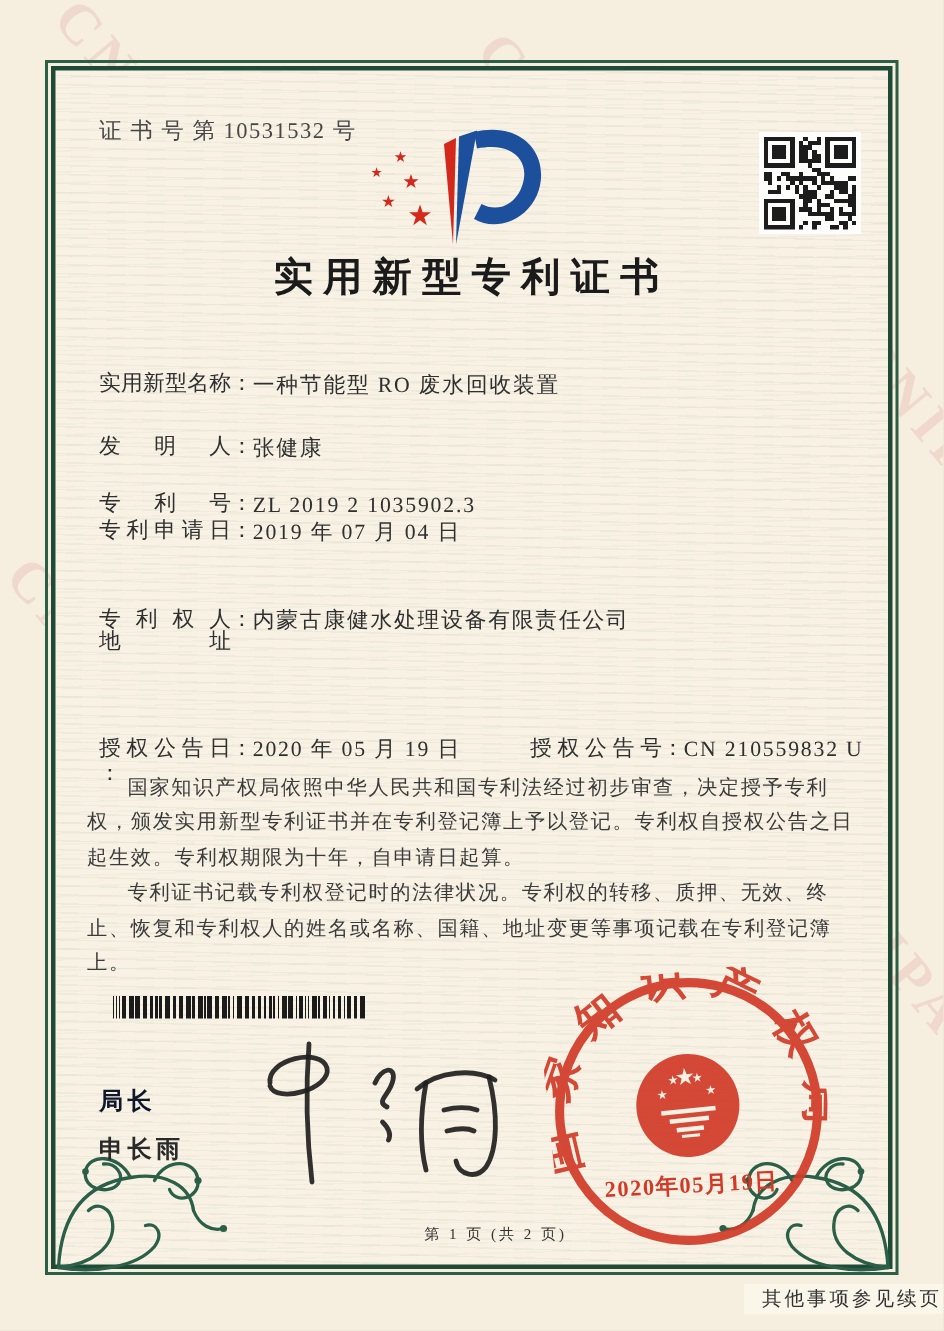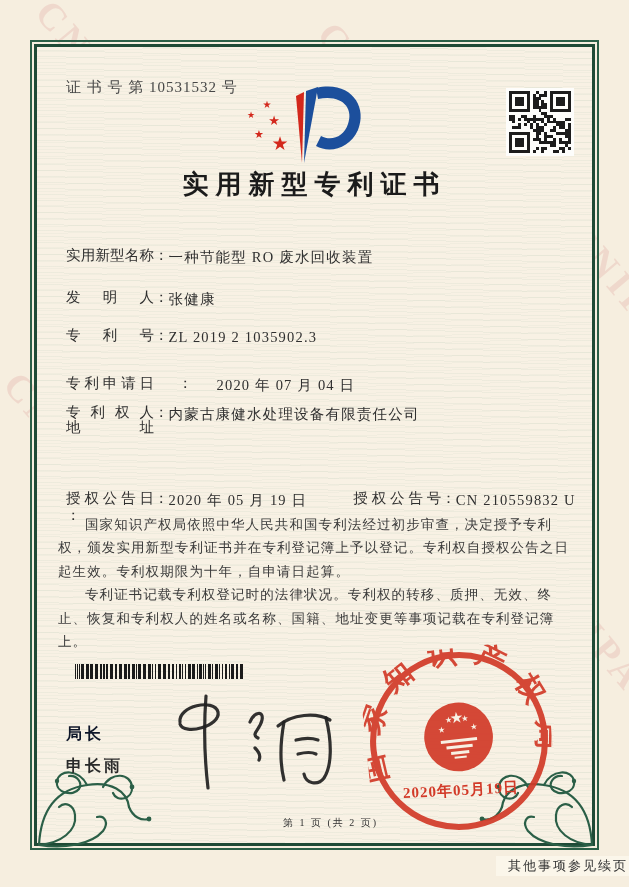--- a/index.html
+++ b/index.html
@@ -30,21 +30,21 @@
   .qr{position:absolute;left:506px;top:88px;width:68px;height:68px;z-index:3;background:#fdfdfb;padding:3px;}
   .qr svg{width:100%;height:100%;fill:#1c1c1c;shape-rendering:crispEdges;}
 
   .title{position:absolute;left:0;top:167px;width:100%;z-index:3;text-align:center;
     font-size:26px;font-weight:bold;letter-spacing:7px;color:#1b1b1b;}
 
   .field-row{position:absolute;left:66px;z-index:3;font-size:14.5px;color:var(--text_dark);display:flex;align-items:flex-start;}
   .flabel{display:inline-block;width:88px;text-align:justify;text-align-last:justify;flex:0 0 88px;letter-spacing:0;}
   .fcolon{flex:0 0 auto;}
   .fvalue{display:inline-block;max-width:405px;letter-spacing:1.2px;line-height:1.55;}
-  .row-1{top:246px;} .row-2{top:288px;} .row-3{top:326px;} .row-4{top:374px;gap:24px;} .row-5{top:403px;} .row-6{top:418px;flex-direction:column;}
+  .row-1{top:246px;} .row-2{top:288px;} .row-3{top:326px;} .row-4{top:344px;} .row-5{top:403px;} .row-6{top:418px;flex-direction:column;}
   .grant-row{position:absolute;left:66px;top:489px;z-index:3;font-size:14.5px;color:var(--text_dark);display:flex;}
   .grant-part{display:flex;}
   .grant-part.second{margin-left:46px;}
 
   .body-text{position:absolute;left:58px;top:513px;width:514px;z-index:3;font-size:13.5px;line-height:1.74;
     letter-spacing:1.1px;color:#3b3b3b;}
   .body-text p{text-indent:2em;}
 
   .barcode{position:absolute;left:75px;top:664px;width:170px;height:15px;z-index:3;}
   .barcode svg{width:100%;height:100%;fill:#1a1a1a;shape-rendering:crispEdges;}
@@ -282,21 +282,21 @@
     <span class="fvalue">张健康</span>
   </div>
   <div class="field-row row-3">
     <span class="flabel">专利号</span>
       <span class="fcolon">：</span>
     <span class="fvalue">ZL 2019 2 1035902.3</span>
   </div>
   <div class="field-row row-4">
     <span class="flabel">专利申请日</span>
       <span class="fcolon">：</span>
-    <span class="fvalue">2020 年 07 月 04 日</span>
+    <span class="fvalue">2019 年 07 月 04 日</span>
   </div>
   <div class="field-row row-5">
     <span class="flabel">专利权人</span>
       <span class="fcolon">：</span>
     <span class="fvalue">内蒙古康健水处理设备有限责任公司</span>
   </div>
   <div class="field-row row-6">
     <span class="flabel">地址</span>
       <span class="fcolon">：</span>
   </div>

